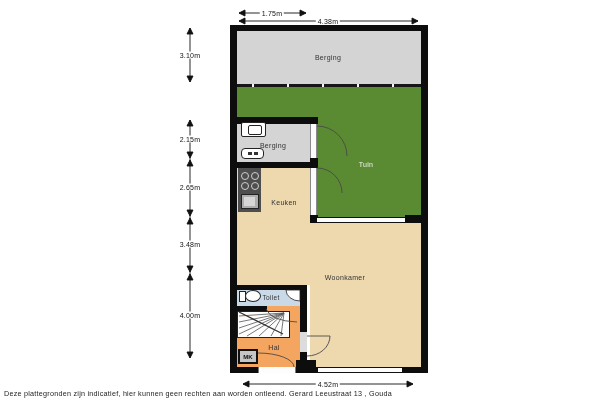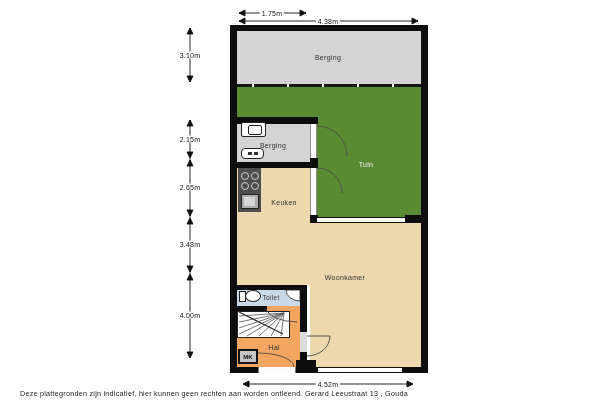--- a/index.html
+++ b/index.html
@@ -7,21 +7,21 @@
          font-family:"Liberation Sans","DejaVu Sans",sans-serif;}
   .abs{position:absolute;}
   .wall{position:absolute;background:#0d0d0d;}
   .room-label{position:absolute;transform:translate(-50%,-50%);font-size:7px;color:#333;
               white-space:nowrap;letter-spacing:.3px;}
   .room-label.light{color:#f2f2f2;}
   .dim-label{position:absolute;transform:translate(-50%,-50%);font-size:7px;color:#111;
              background:#fff;padding:0 2px;white-space:nowrap;letter-spacing:.2px;}
   .fixture{position:absolute;box-sizing:border-box;background:#fff;border:1px solid #222;}
   svg.overlay{position:absolute;left:0;top:0;pointer-events:none;}
-  #footer-text{position:absolute;left:20px;top:389px;font-size:7.2px;color:#222;
+  #footer-text{position:absolute;left:4px;top:389px;font-size:7.2px;color:#222;
                letter-spacing:.25px;white-space:nowrap;}
   #mk-box{position:absolute;left:238px;top:349px;width:20px;height:15px;box-sizing:border-box;
           background:#c6c6c6;border:2px solid #111;display:flex;align-items:center;justify-content:center;
           font-size:6px;font-weight:bold;color:#111;}
   #stairs{position:absolute;left:237px;top:311px;width:53px;height:27px;background:#fdfdfd;
           box-sizing:border-box;border:1px solid #222;}
 </style>
 </head>
 <body>
 

